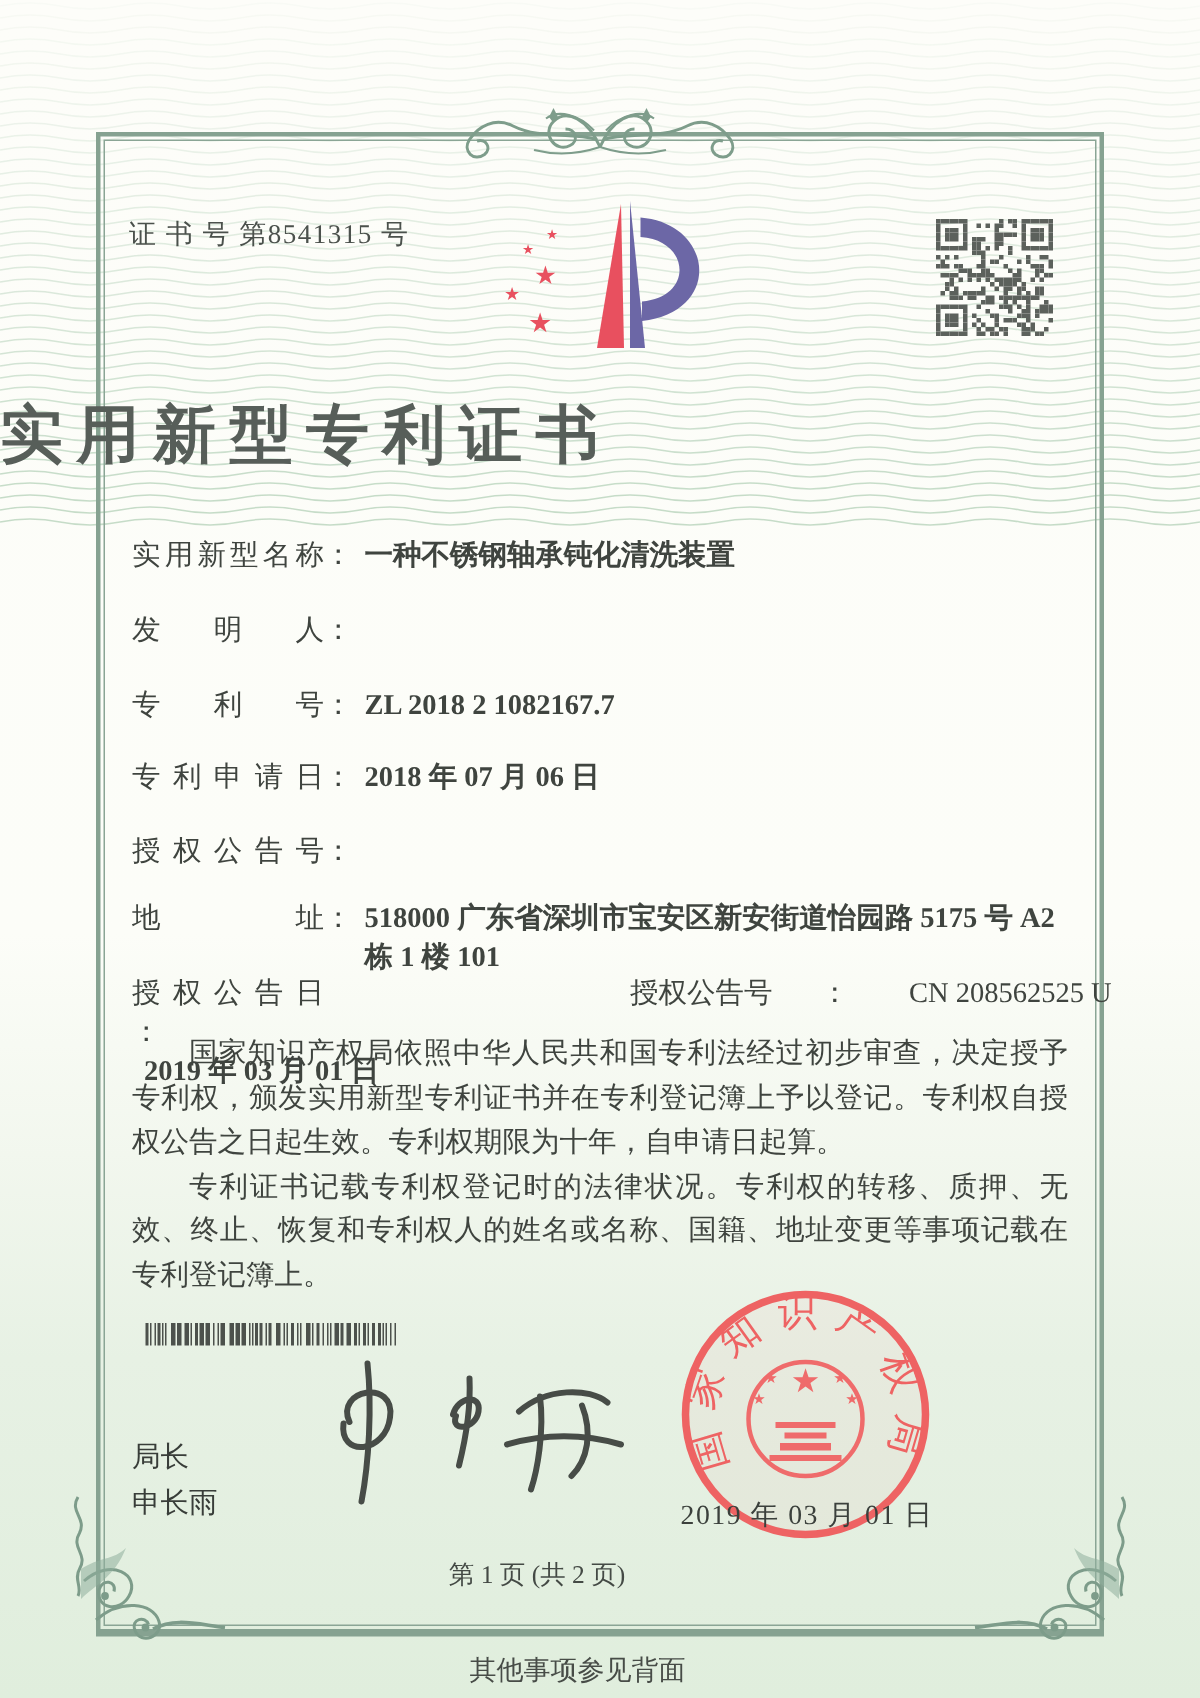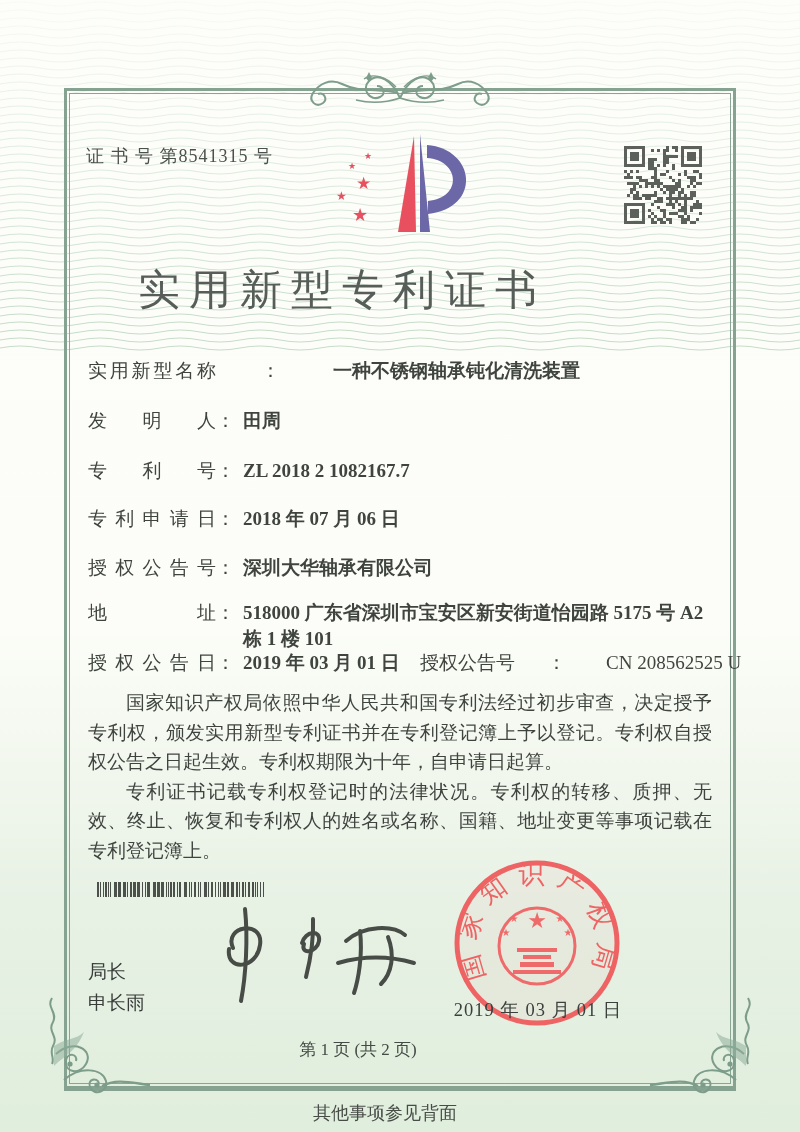--- a/index.html
+++ b/index.html
@@ -20,22 +20,22 @@
   .border-box::after{
     content:"";position:absolute;inset:2px;border:1px solid #8aa595;
   }
   .cert-no{left:86px;top:144px;font-size:18px;letter-spacing:1px;color:#4b514c;z-index:2;}
   .logo{left:328px;top:128px;width:154px;height:120px;z-index:2;}
   .logo .star{position:absolute;color:#e8505f;line-height:1;}
   .qr{left:624px;top:146px;width:78px;height:78px;z-index:2;
       display:grid;grid-template-columns:repeat(26,1fr);grid-template-rows:repeat(26,1fr);}
   .qr div{background:transparent;}
   .qr div.on{background:#5c615c;}
-  .title{left:0;top:262px;width:684px;text-align:center;font-size:42px;
-         letter-spacing:9px;color:#575e59;font-weight:400;z-index:2;}
+  .title{left:0;top:262px;width:684px;text-align:left;font-size:42px;
+         letter-spacing:9px;color:#575e59;font-weight:700;z-index:2;}
   .frow{position:absolute;left:88px;width:624px;display:flex;font-size:19px;line-height:26px;z-index:2;}
   .flabel{display:inline-block;width:128px;text-align:justify;text-align-last:justify;text-justify:inter-character;flex:none;}
   .fcolon{flex:none;}
   .fvalue{flex:1;margin-left:8px;font-weight:bold;}
   .grant-no{position:absolute;left:420px;top:650px;display:flex;font-size:19px;line-height:26px;z-index:2;gap:32px;}
   .paras{position:absolute;left:88px;top:688px;width:624px;font-size:19px;line-height:29.5px;
          text-align:justify;z-index:2;}
   .paras p{margin:0;text-indent:2em;}
   .barcode{left:97px;top:882px;width:193px;height:15px;z-index:2;display:flex;align-items:stretch;}
   .barcode i{display:block;background:#4c514c;}
@@ -826,51 +826,49 @@
       <div class="on"></div>
       <div></div>
       <div class="on"></div>
       <div class="on"></div>
       <div></div>
       <div></div>
     </div>
 
   <div class="abs title">实用新型专利证书</div>
 
-  <div class="frow" style="top:358px;gap:45px;">
+  <div class="frow" style="top:358px;">
     <span class="flabel">实用新型名称</span>
       <span class="fcolon">：</span>
       <span class="fvalue">一种不锈钢轴承钝化清洗装置</span>
   </div>
   <div class="frow" style="top:408px;">
     <span class="flabel">发明人</span>
       <span class="fcolon">：</span>
-      <span class="fvalue">田周</span>
   </div>
   <div class="frow" style="top:458px;">
     <span class="flabel">专利号</span>
       <span class="fcolon">：</span>
       <span class="fvalue">ZL 2018 2 1082167.7</span>
   </div>
   <div class="frow" style="top:506px;">
     <span class="flabel">专利申请日</span>
       <span class="fcolon">：</span>
       <span class="fvalue">2018 年 07 月 06 日</span>
   </div>
   <div class="frow" style="top:555px;">
     <span class="flabel">授权公告号</span>
       <span class="fcolon">：</span>
-      <span class="fvalue">深圳大华轴承有限公司</span>
   </div>
   <div class="frow" style="top:600px;">
     <span class="flabel">地址</span>
       <span class="fcolon">：</span>
       <span class="fvalue">518000 广东省深圳市宝安区新安街道怡园路 5175 号 A2 栋 1 楼 101</span>
   </div>
-  <div class="frow" style="top:650px;width:330px;">
+  <div class="frow" style="top:650px;width:330px;flex-direction:column;">
     <span class="flabel">授权公告日</span>
       <span class="fcolon">：</span>
       <span class="fvalue">2019 年 03 月 01 日</span>
   </div>
   <div class="grant-no">
     <span>授权公告号</span>
       <span>：</span>
       <span style="margin-left:8px;">CN 208562525 U</span>
   </div>
 

